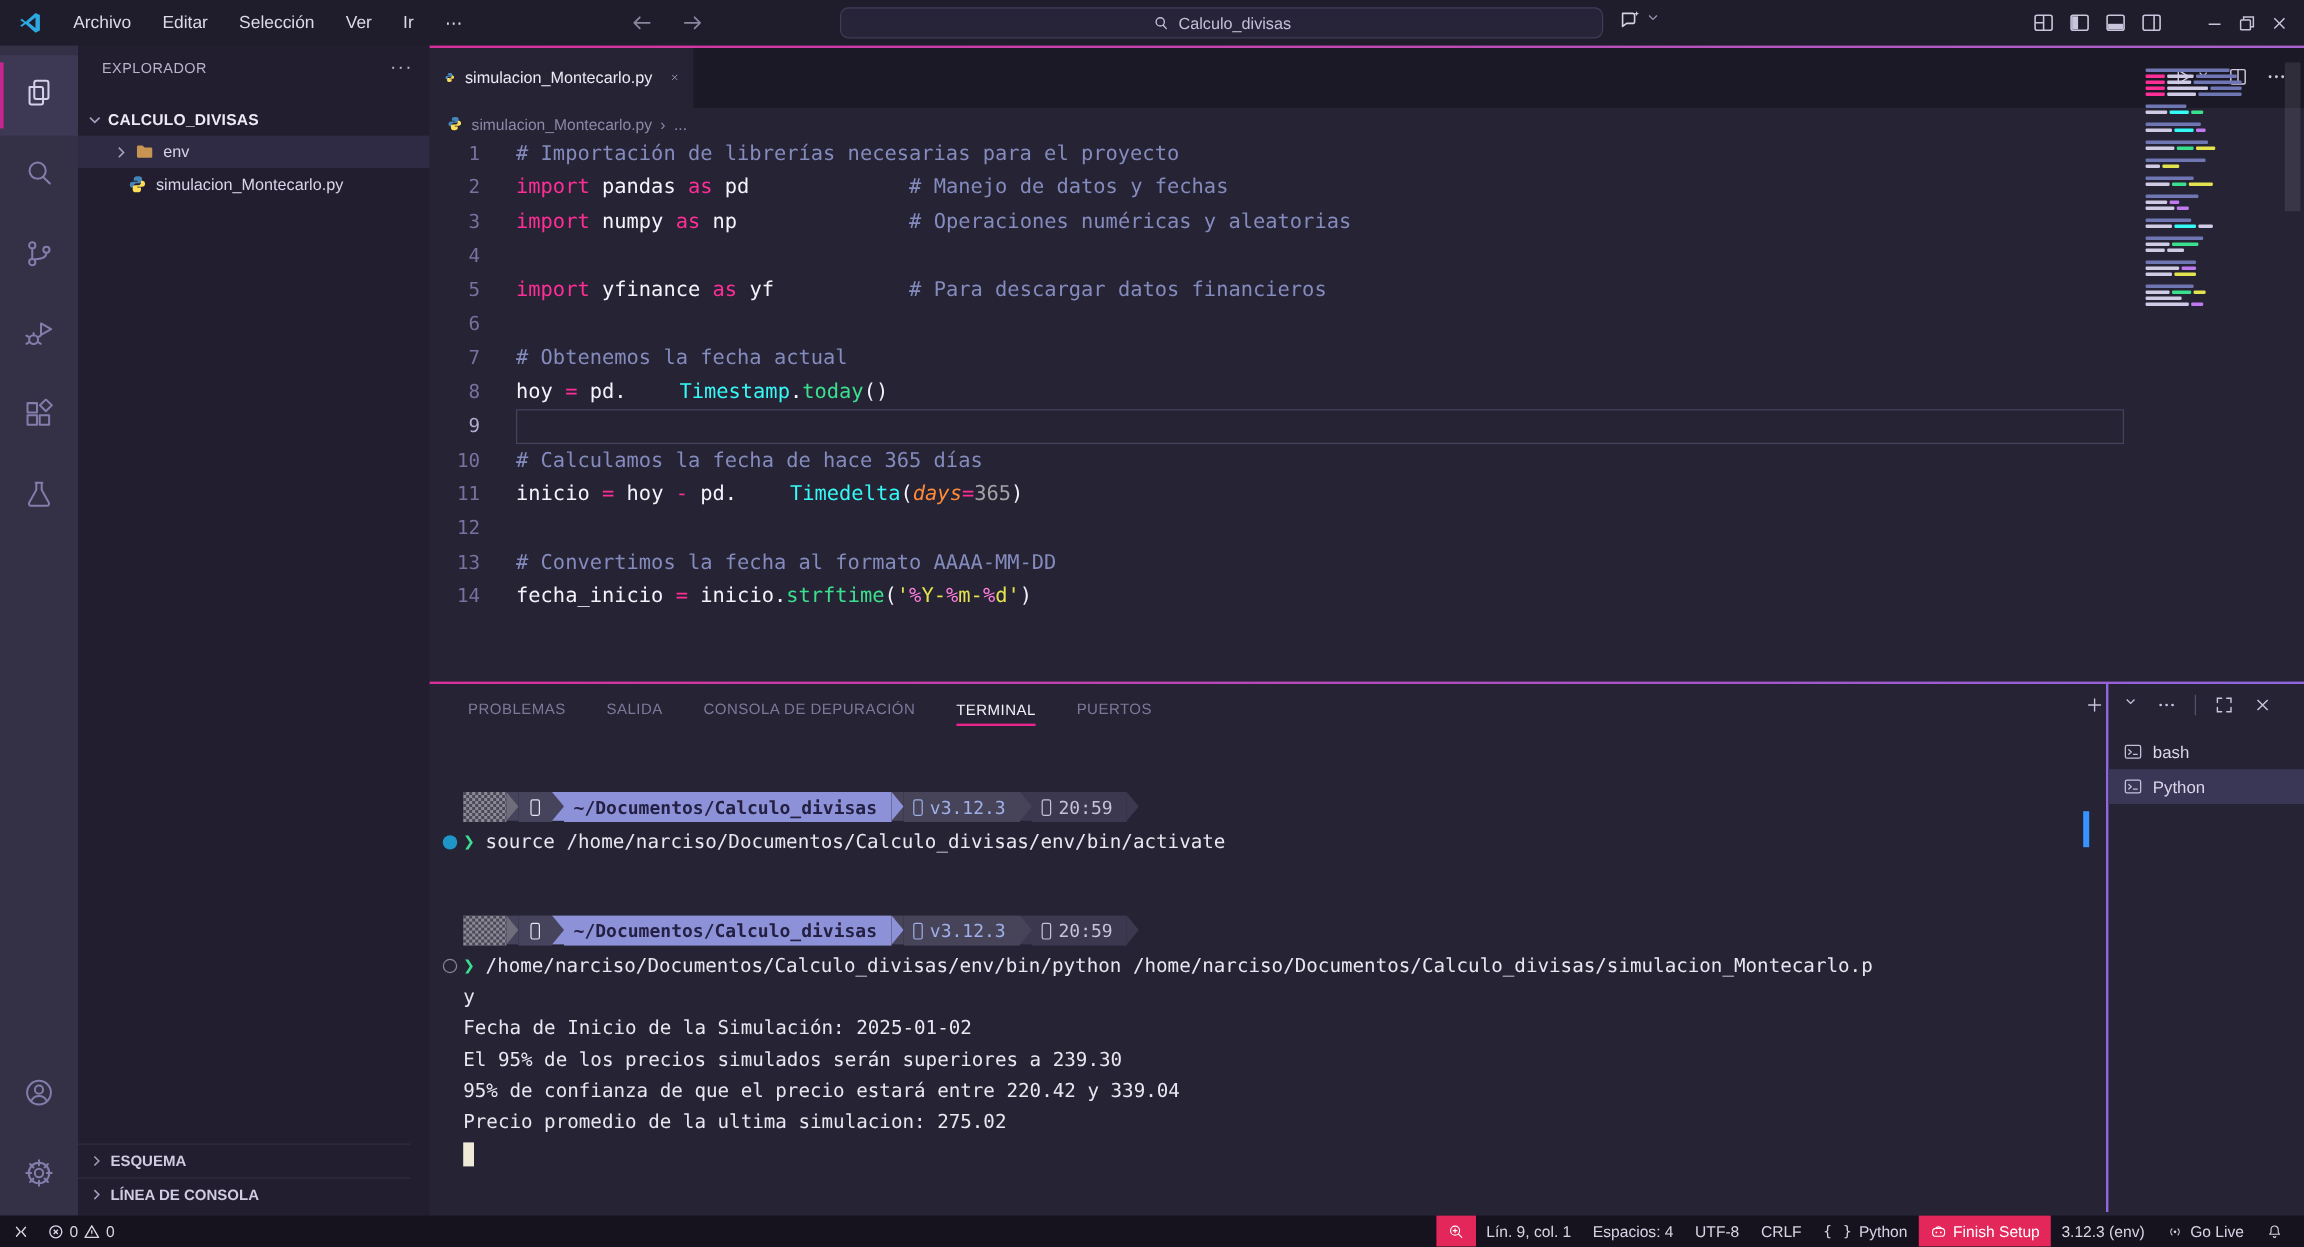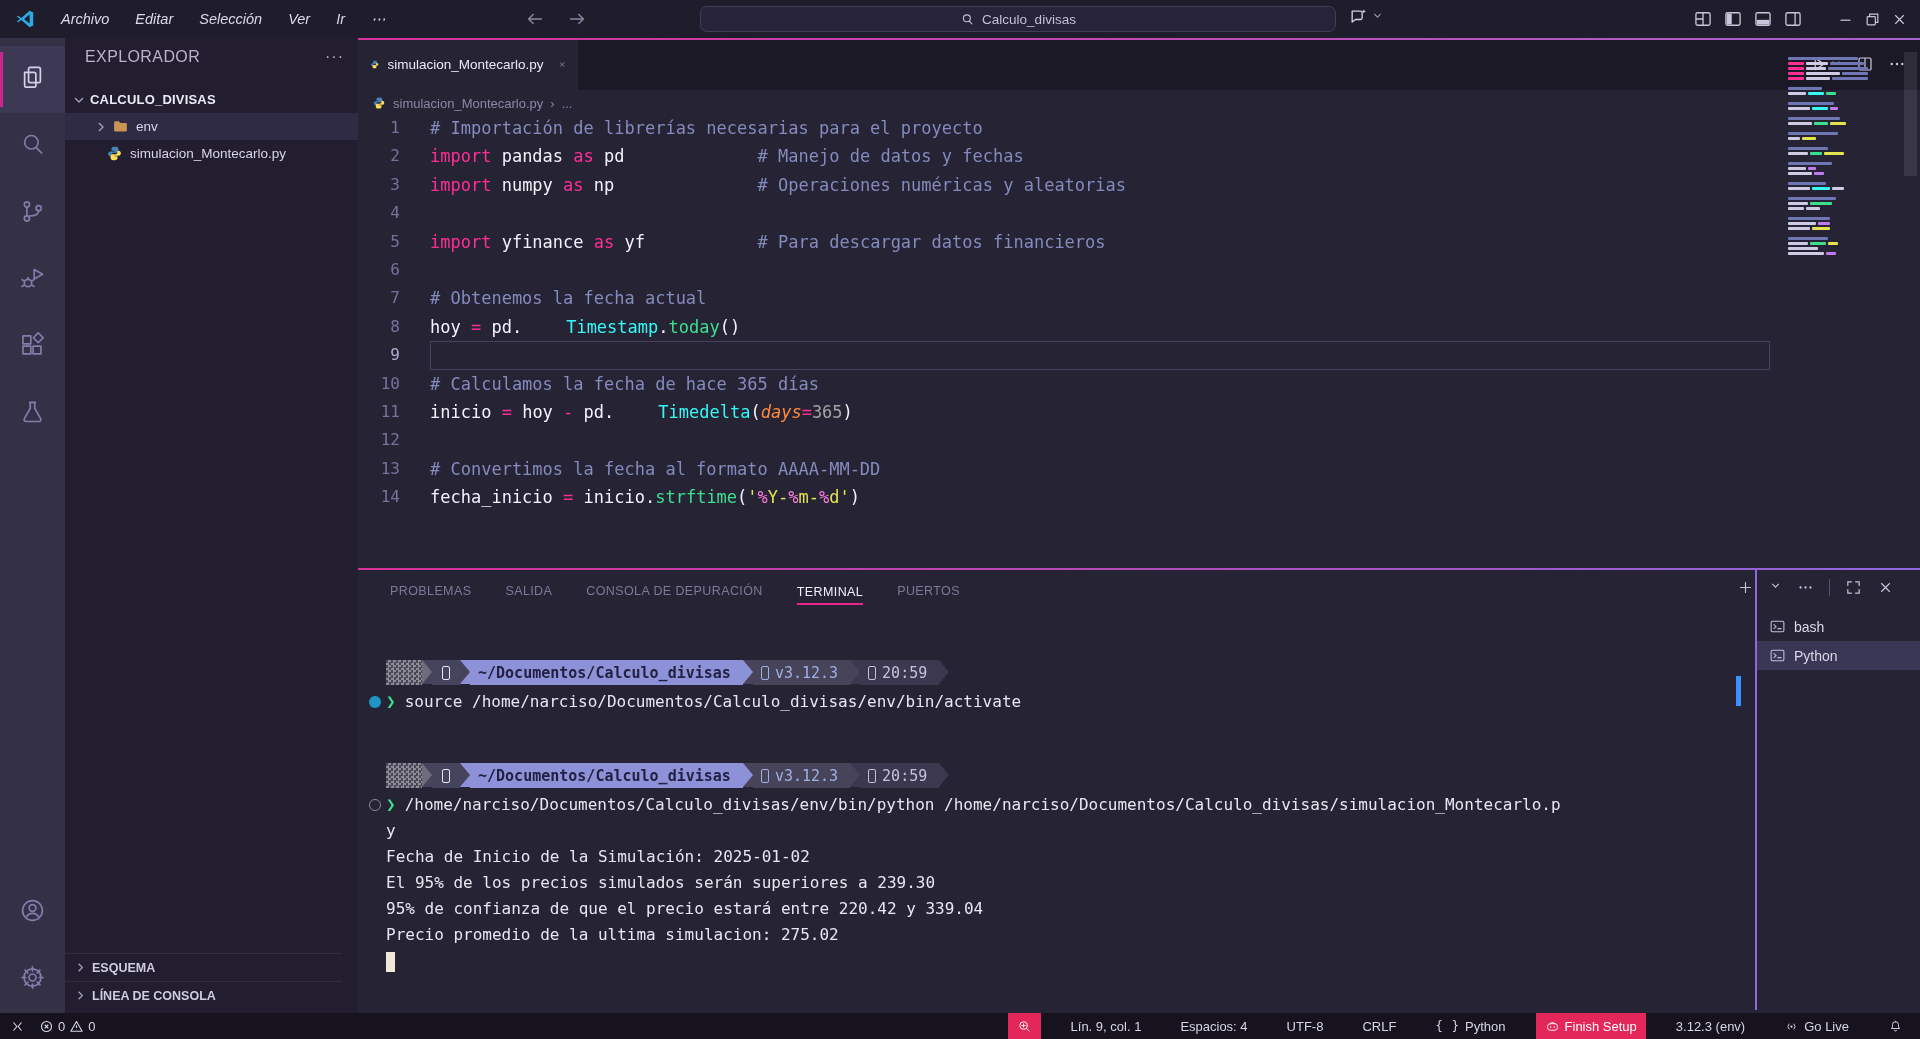--- a/index.html
+++ b/index.html
@@ -4,21 +4,21 @@
 <style>
   * { box-sizing: border-box; margin: 0; padding: 0; }
   html,body { background:#0c0a12; }
   body { font-family: "Liberation Sans", sans-serif; }
   .app { position:relative; width:1920px; height:1039px; background:#262335; overflow:hidden; color:#e8e6f2; }
 
   
   .titlebar { position:absolute; left:0; top:0; width:1920px; height:38px; background:#1f1c2b; display:flex; align-items:center; }
   .vscode-logo { width:22px; height:22px; margin:0 12px 0 14px; }
   .menus { display:flex; align-items:center; }
-  .menu-item { padding:4px 13px; font-size:14.5px; color:#dcd9e8; border-radius:5px; cursor:default;font-style:italic; }
+  .menu-item { padding:4px 13px; font-size:14.5px; color:#dcd9e8; border-radius:5px; cursor:default; }
   .nav-arrow { position:absolute; top:8px; width:22px; height:22px; color:#8a86a0; }
   .nav-back { left:524px; } .nav-fwd { left:566px; }
   .cmd-center { position:absolute; left:700px; top:6px; width:636px; height:26px; background:#27243a; border:1px solid #413d58; border-radius:7px; display:flex; align-items:center; justify-content:center; gap:7px; color:#c3c0d6; font-size:13.5px; }
   .cmd-center svg { width:15px; height:15px; }
   .copilot-tb { position:absolute; left:1348px; top:7px; display:flex; align-items:center; gap:3px; color:#d5d2e4; }
   .copilot-tb svg { width:20px; height:20px; }
   .copilot-tb .chev svg { width:13px; height:13px; color:#9a95b2; }
   .tb-right { position:absolute; right:0; top:0; height:38px; display:flex; align-items:center; gap:10px; padding-right:12px; }
   .tb-icon { width:20px; height:20px; color:#c9c5dc; }
   .tb-icon.small { width:17px; height:17px; }
@@ -28,21 +28,21 @@
   .activitybar { position:absolute; left:0; top:38px; width:65px; height:975px; background:#343146; display:flex; flex-direction:column; padding-top:8px; }
   .ab-item { position:relative; width:65px; height:67px; display:flex; align-items:center; justify-content:center; color:#827daa; }
   .ab-item svg { width:27px; height:27px; }
   .ab-item.active { background:#3d3955; color:#d6d1ea; }
   .ab-item.active::before { content:""; position:absolute; left:0; top:6px; bottom:6px; width:2.5px; background:#c9258f; }
   .ab-spacer { flex:1; }
 
   
   .sidebar { position:absolute; left:65px; top:38px; width:293px; height:975px; background:#221e30; }
   .sb-header { height:38px; display:flex; align-items:center; padding:0 14px 0 20px; }
-  .sb-title { font-size:16px; letter-spacing:.4px; color:#b9b4cb; flex:1; }
+  .sb-title { font-size:12px; letter-spacing:.4px; color:#b9b4cb; flex:1; }
   .sb-more { color:#b9b4cb; font-size:16px; letter-spacing:1px; }
   .tree { margin-top:10px; }
   .tree-row { height:27px; display:flex; align-items:center; font-size:13.5px; color:#d9d5e8; }
   .tree-row .twisty { width:16px; height:16px; color:#a49fbd; margin:0 3px 0 6px; }
   .tree-root { font-weight:bold; color:#eceaf5; font-size:13px; letter-spacing:.2px; }
   .tree-child { padding-left:22px; }
   .tree-row.selected { background:#2f2b45; }
   .tree-icon { width:17px; height:17px; margin-right:7px; }
   .sb-bottom { position:absolute; left:0; right:16px; bottom:4px; }
   .sb-section { height:28px; display:flex; align-items:center; border-top:1px solid rgba(255,255,255,.07); font-weight:bold; font-size:12.5px; color:#cfcbe0; }
@@ -103,21 +103,21 @@
   .tl-row { height:29px; display:flex; align-items:center; gap:8px; padding-left:12px; font-size:14px; color:#dcd8ea; }
   .tl-row.active { background:#3a3656; }
   .tl-row svg { width:17px; height:17px; color:#c5c0da; }
 
   
   .statusbar { position:absolute; left:0; bottom:0; width:1920px; height:26px; background:#16131f; display:flex; align-items:center; font-size:13px; color:#d8d5e6; }
   .sb-left { display:flex; align-items:center; gap:4px; padding-left:10px; }
   .sb-left svg { width:15px; height:15px; }
   .probs { display:flex; align-items:center; gap:4px; margin-left:10px; }
   .sb-right { margin-left:auto; display:flex; align-items:center; height:26px; padding-right:8px; }
-  .st-item { display:flex; align-items:center; gap:5px; height:26px; padding:0 9px;margin-left:21px; }
+  .st-item { display:flex; align-items:center; gap:5px; height:26px; padding:0 9px; }
   .st-item svg { width:15px; height:15px; }
   .st-item.accent { background:#e3275a; color:#fff; }
   .braces-glyph { font-family:"DejaVu Sans Mono",monospace; font-size:12px; letter-spacing:1px; }
 </style>
 </head>
 <body>
 
 <div class="app">
 
   <div class="titlebar">

